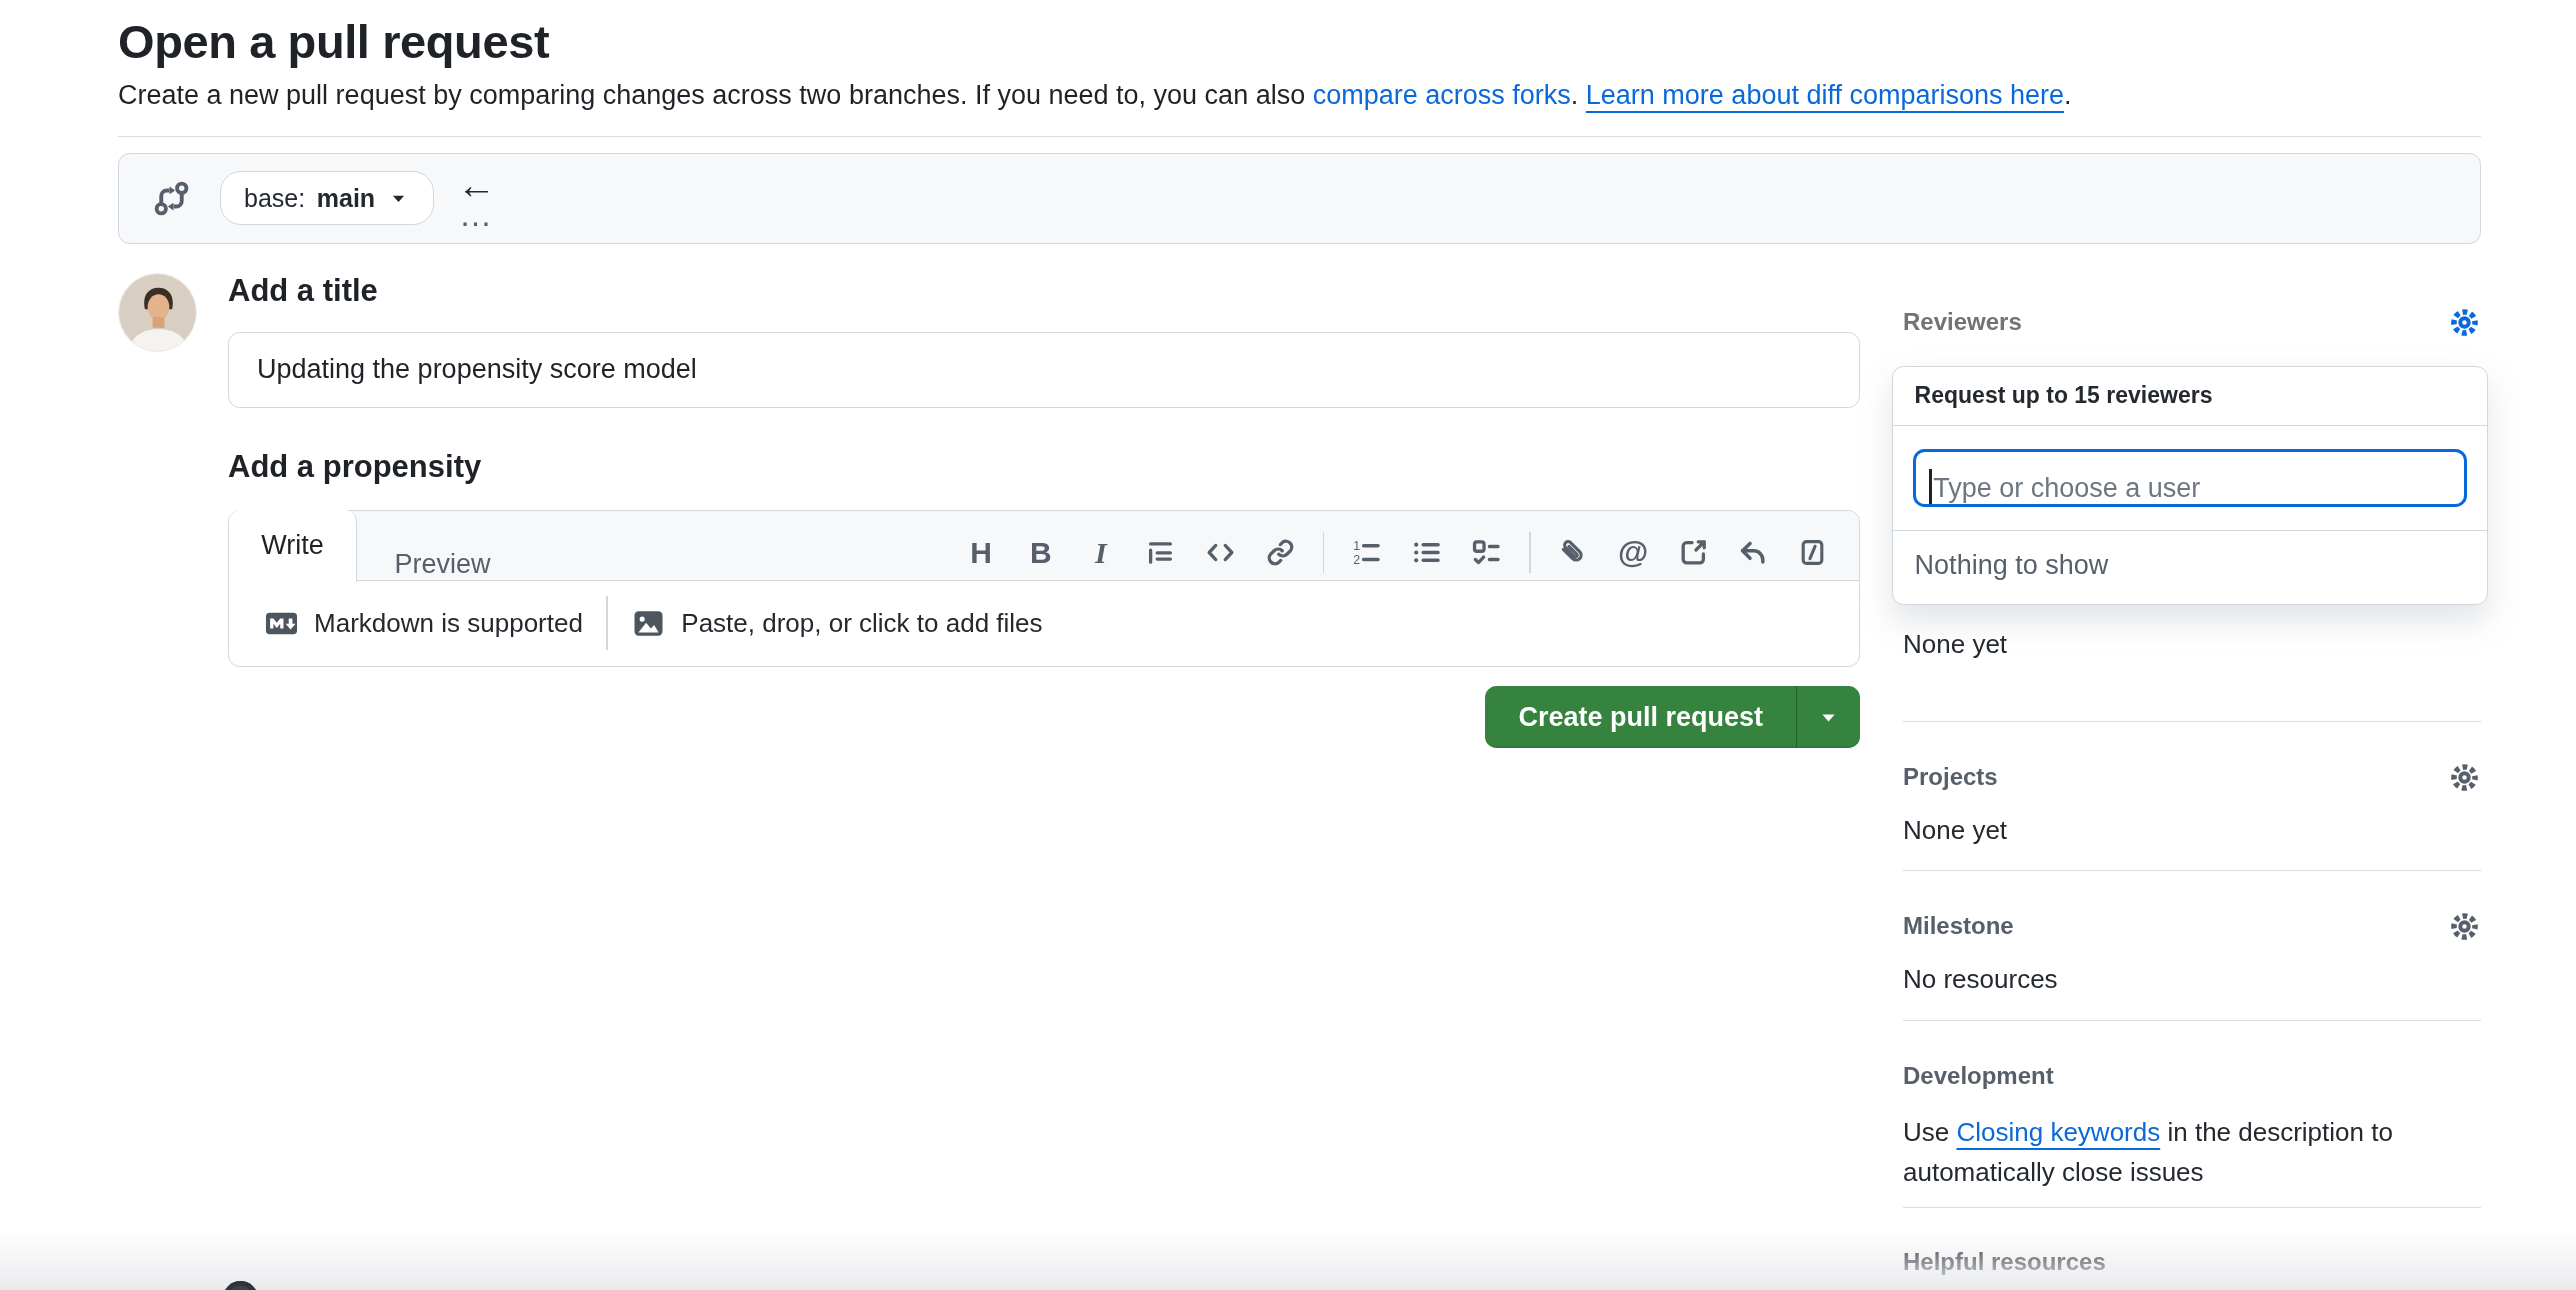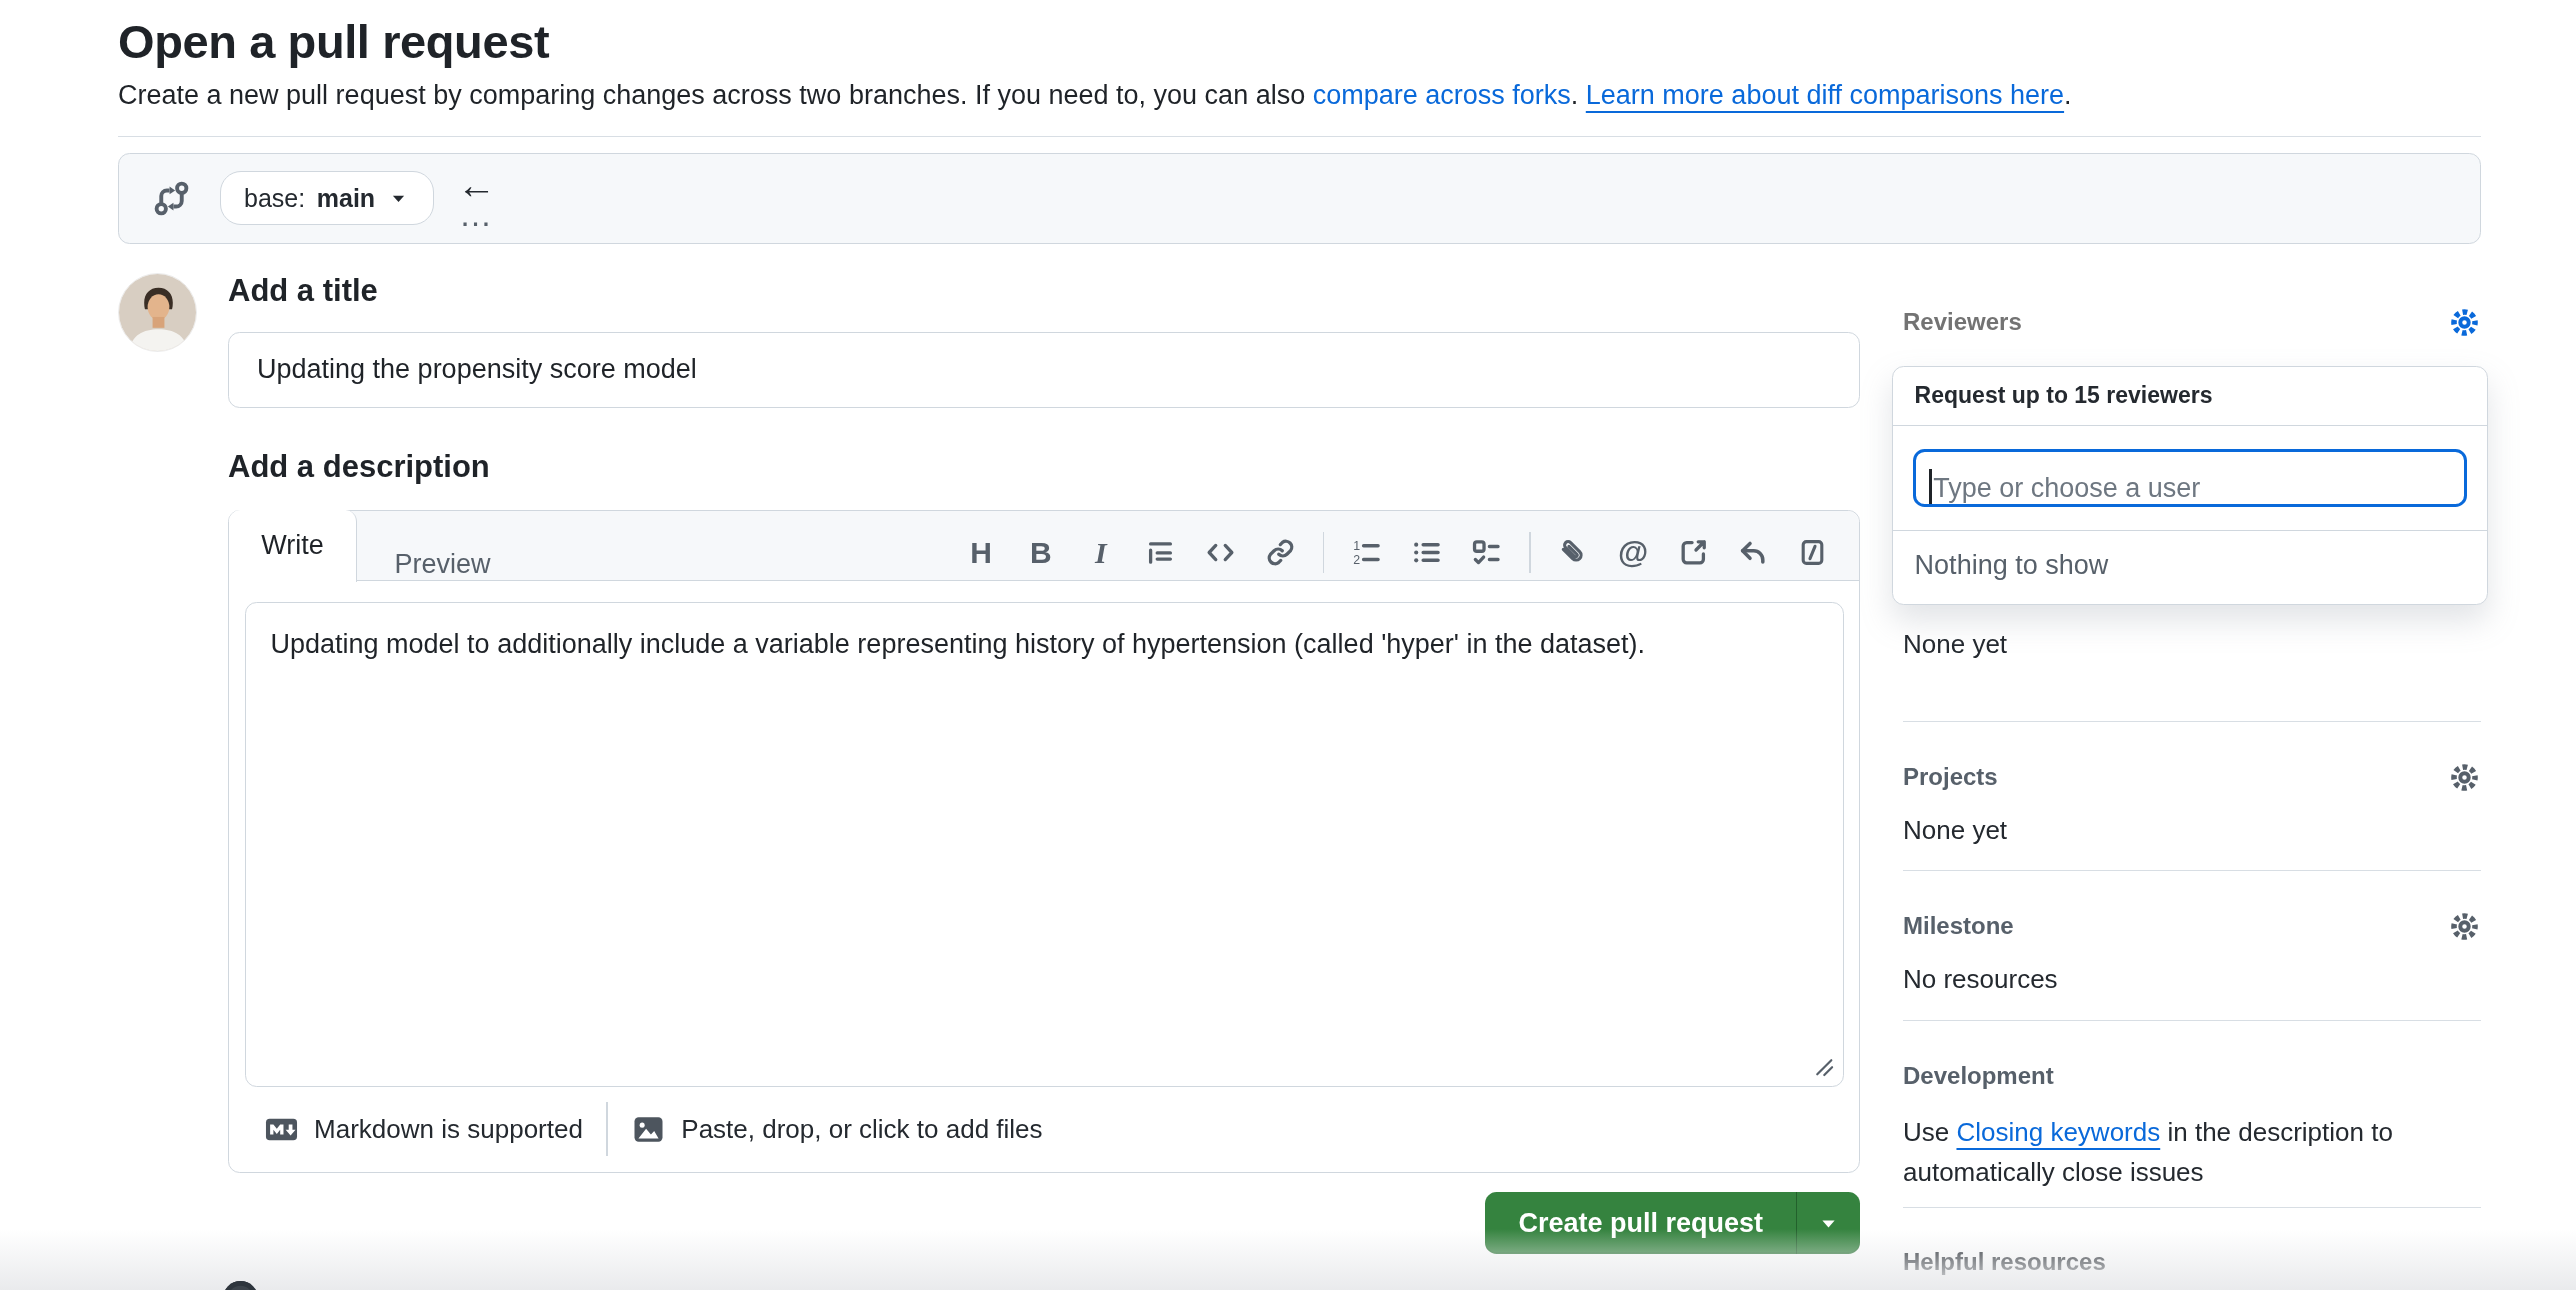--- a/index.html
+++ b/index.html
@@ -180,21 +180,21 @@
         <ellipse cx="16" cy="13.4" rx="4.4" ry="5.2" fill="#e3b48c"></ellipse>
         <rect x="13.6" y="17.4" width="4.8" height="4.4" fill="#d8a379"></rect>
         <path d="M4 32c.6-7 5.6-9.6 12-9.6S27.4 25 28 32Z" fill="#f4f3f0"></path>
       </svg>
     </div>
 
     <div class="main-col">
       <h2 class="field-heading">Add a title</h2>
       <input class="title-input" type="text" value="Updating the propensity score model" style="">
 
-      <h2 class="field-heading desc-heading">Add a description</h2>
+      <h2 class="field-heading desc-heading">Add a propensity</h2>
 
       <div class="editor">
         <div class="tabstrip">
           <div class="tab tab-write">Write</div>
           <div class="tab tab-preview">Preview</div>
 
           <div class="toolbar">
             <div class="tb-btn">
                 <span class="tb-glyph-h">H</span>
               </div>
@@ -273,28 +273,20 @@
             </div>
             <div class="tb-btn">
               <svg width="31" height="31" viewBox="0 0 16 16" fill="none" stroke="currentColor" stroke-width="1.6" stroke-linecap="round">
                   <rect x="3.2" y="2.4" width="9.6" height="11.2" rx="1.6"></rect>
                   <path d="M9.3 4.8 6.7 11.2"></path>
                 </svg>
             </div>
           </div>
         </div>
 
-        <div class="editor-body">
-          <textarea class="body-textarea" style="">Updating model to additionally include a variable representing history of hypertension (called 'hyper' in the dataset).</textarea>
-          <span class="gripper">
-            <svg width="25" height="25" viewBox="0 0 16 16" stroke="currentColor" stroke-width="1.4" stroke-linecap="round">
-                <path d="M4 13 13 4M8.5 13.5l5-5"></path>
-              </svg>
-          </span>
-        </div>
 
         <div class="editor-footer">
           <div class="footer-item">
             <svg width="35" height="35" viewBox="0 0 16 16">
               <rect x="0.9" y="3.1" width="14.2" height="9.8" rx="1.7" fill="#4d555e"></rect>
               <path d="M2.8 10.3V5.7h1.5l1.55 1.95L7.4 5.7h1.5v4.6H7.4V8.1L5.85 10 4.3 8.1v2.2Z" fill="#fff"></path>
               <path d="M11.3 5.7h1.7v2.4h1.4l-2.25 2.6L9.9 8.1h1.4Z" fill="#fff"></path>
             </svg>
             <span>Markdown is supported</span>
           </div>

